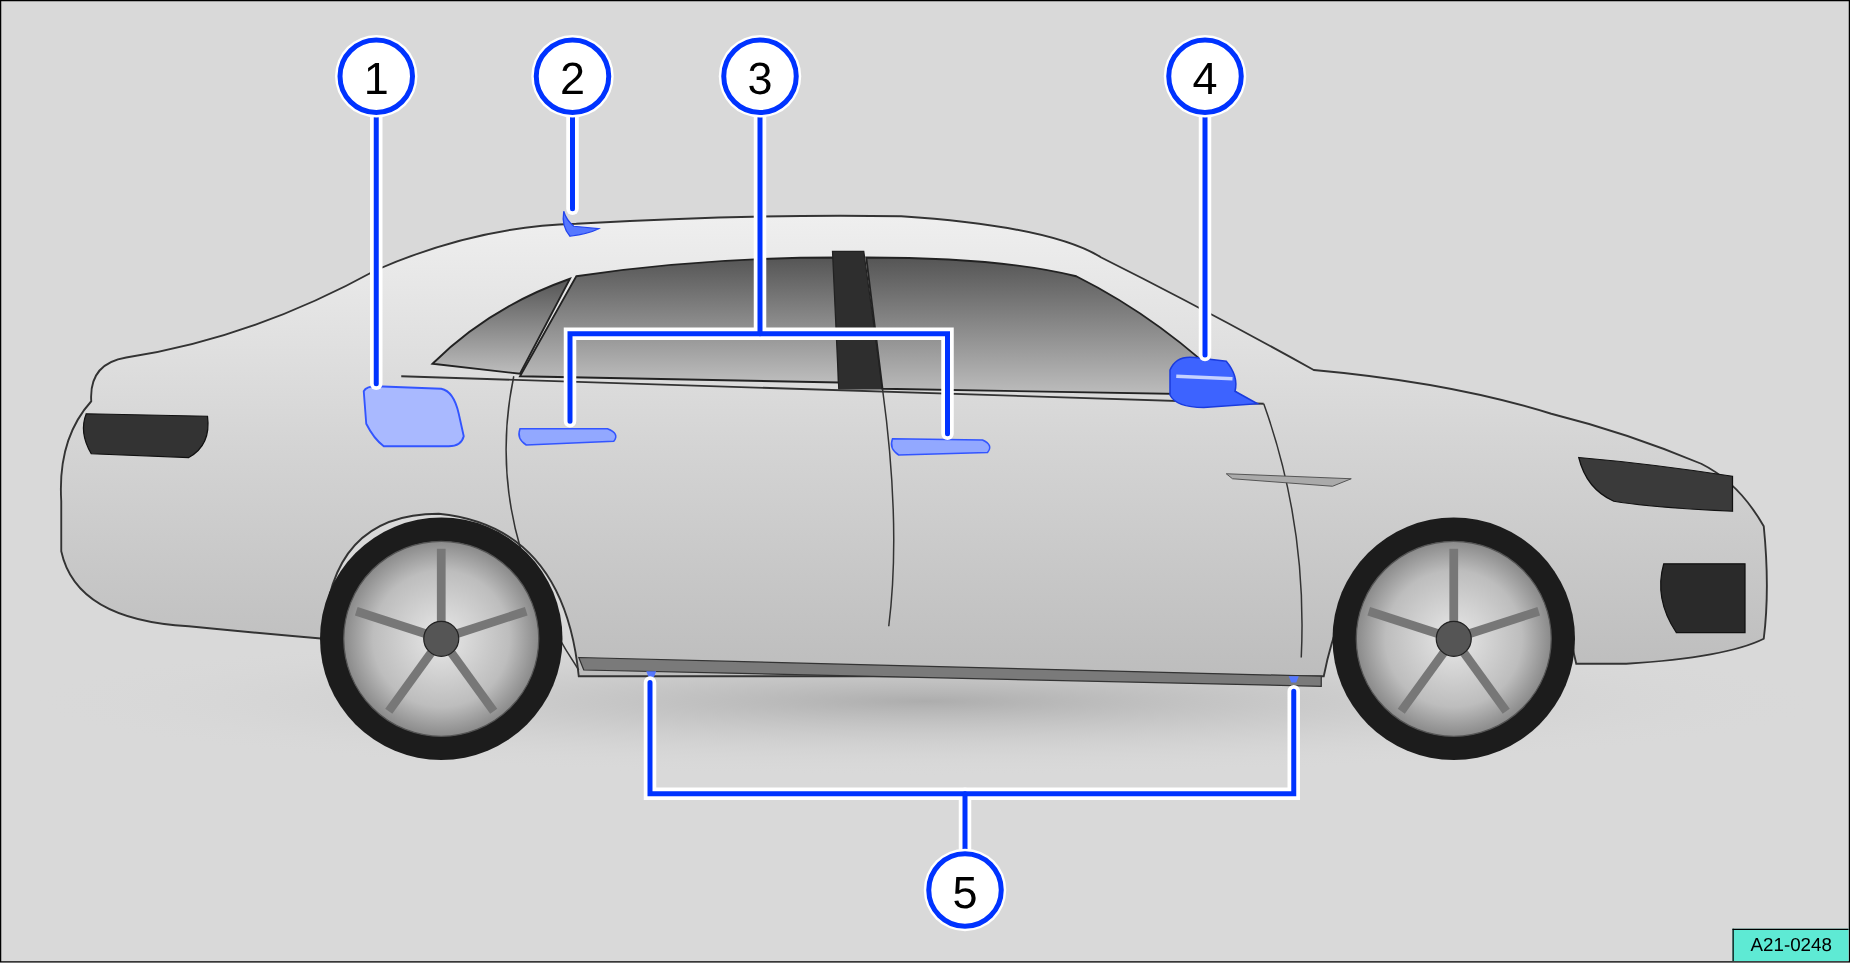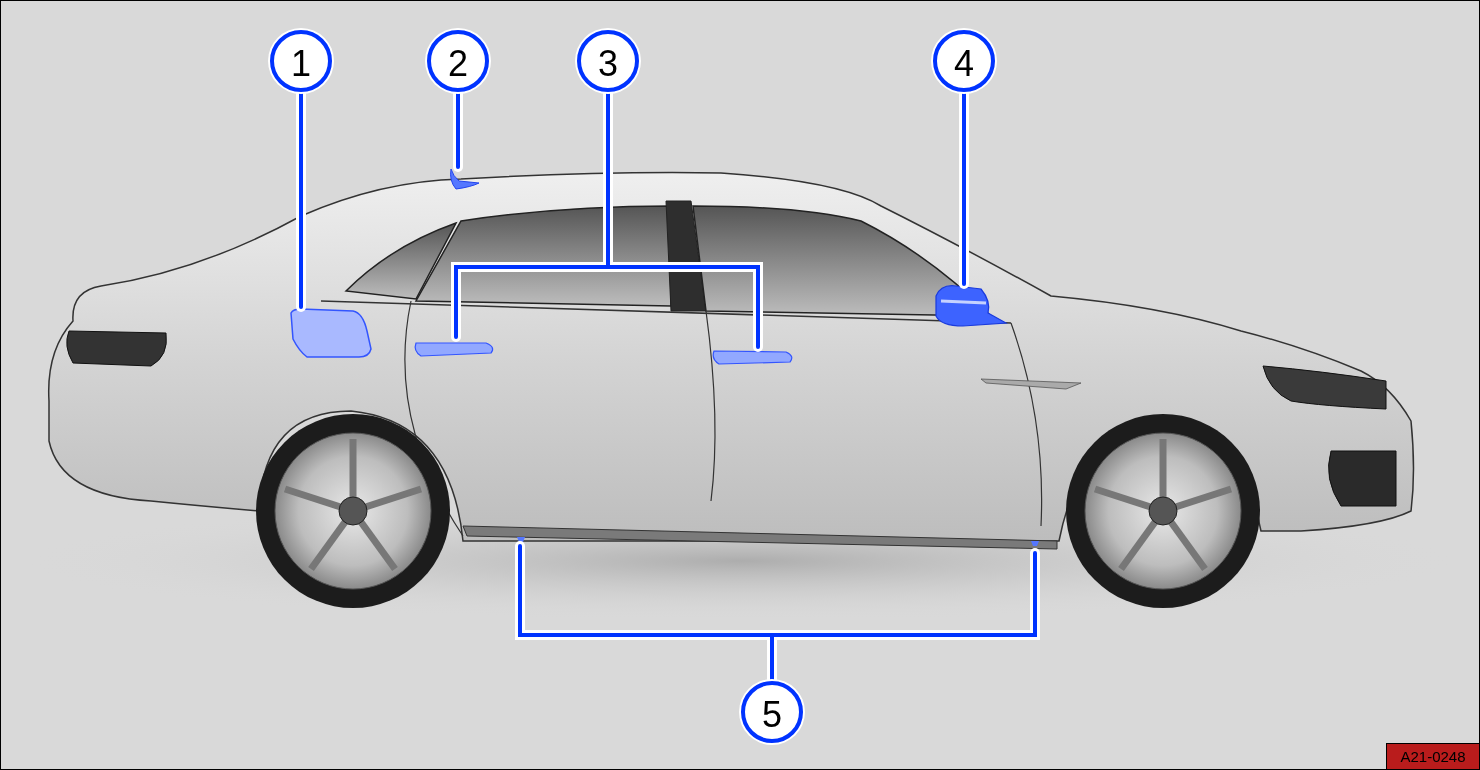--- a/index.html
+++ b/index.html
@@ -1,20 +1,20 @@
 <!DOCTYPE html>
 <html><head>
 <meta charset="utf-8">
 <style>
   html, body { margin:0; padding:0; }
   body { width:1480px; height:770px; overflow:hidden; background:#ffffff; font-family:"Liberation Sans", sans-serif; }
   .frame { position:absolute; left:0; top:0; width:1478px; height:768px; border:1px solid #000; background:#d9d9d9; overflow:hidden; }
   svg.scene { position:absolute; left:0; top:0; }
   .callout-num { font-family:"Liberation Sans", sans-serif; font-size:36px; fill:#000; text-anchor:middle; dominant-baseline:central; }
-  .figure-id { position:absolute; right:0; bottom:0; width:92px; height:25px; background:#b91c1c; border-left:1px solid #000; border-top:1px solid #000; font-size:15px; line-height:25px; text-align:center; color:#000; }
+  .figure-id { position:absolute; right:0; bottom:0; width:92px; height:25px; background:#5eead4; border-left:1px solid #000; border-top:1px solid #000; font-size:15px; line-height:25px; text-align:center; color:#000; }
 </style>
 </head>
 <body>
 
 <div class="frame">
   <svg class="scene" width="1480" height="770" viewBox="0 0 1480 770">
     <defs>
       <linearGradient id="bodyGrad" x1="0" y1="0" x2="0" y2="1">
         <stop offset="0" stop-color="#efefef"></stop>
         <stop offset="0.5" stop-color="#d4d4d4"></stop>

